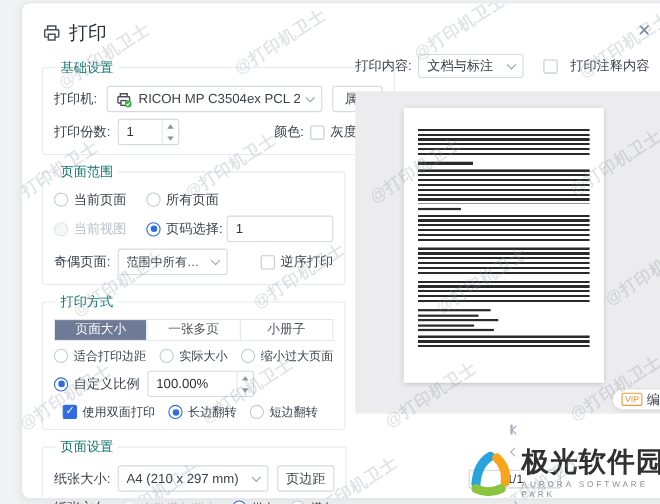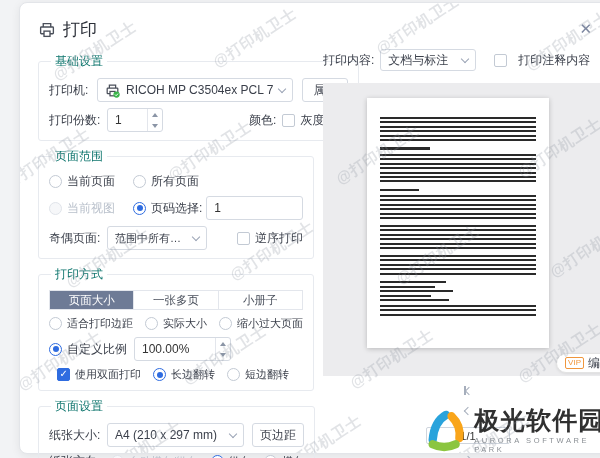--- a/index.html
+++ b/index.html
@@ -99,21 +99,21 @@
       <div class="row">
         <span class="lbl" style="width:48px">打印机:</span>
         <div class="sel" style="flex:1">
           <svg width="15" height="15" viewBox="0 0 24 24">
             <path d="M7 8V3.5h10V8" fill="none" stroke="#4a4f5a" stroke-width="2"></path>
             <rect x="3.5" y="8" width="17" height="9" rx="1" fill="none" stroke="#4a4f5a" stroke-width="2"></rect>
             <rect x="8" y="13.5" width="8" height="7" fill="#fff" stroke="#4a4f5a" stroke-width="2"></rect>
             <circle cx="18.5" cy="18.5" r="5" fill="#3bb54a"></circle>
             <path d="M16 18.5l1.8 1.8 3-3.3" fill="none" stroke="#fff" stroke-width="1.6"></path>
           </svg>
-          <span class="val">RICOH MP C3504ex PCL 7</span>
+          <span class="val">RICOH MP C3504ex PCL 2</span>
           <span class="chev"></span>
         </div>
         <button class="btn" style="margin-left:9px">属性</button>
       </div>
       <div class="row">
         <span class="lbl" style="width:58px">打印份数:</span>
         <div class="spinbox" style="width:56px">
           <input value="1" style="">
           <div class="spin">
             <span>

